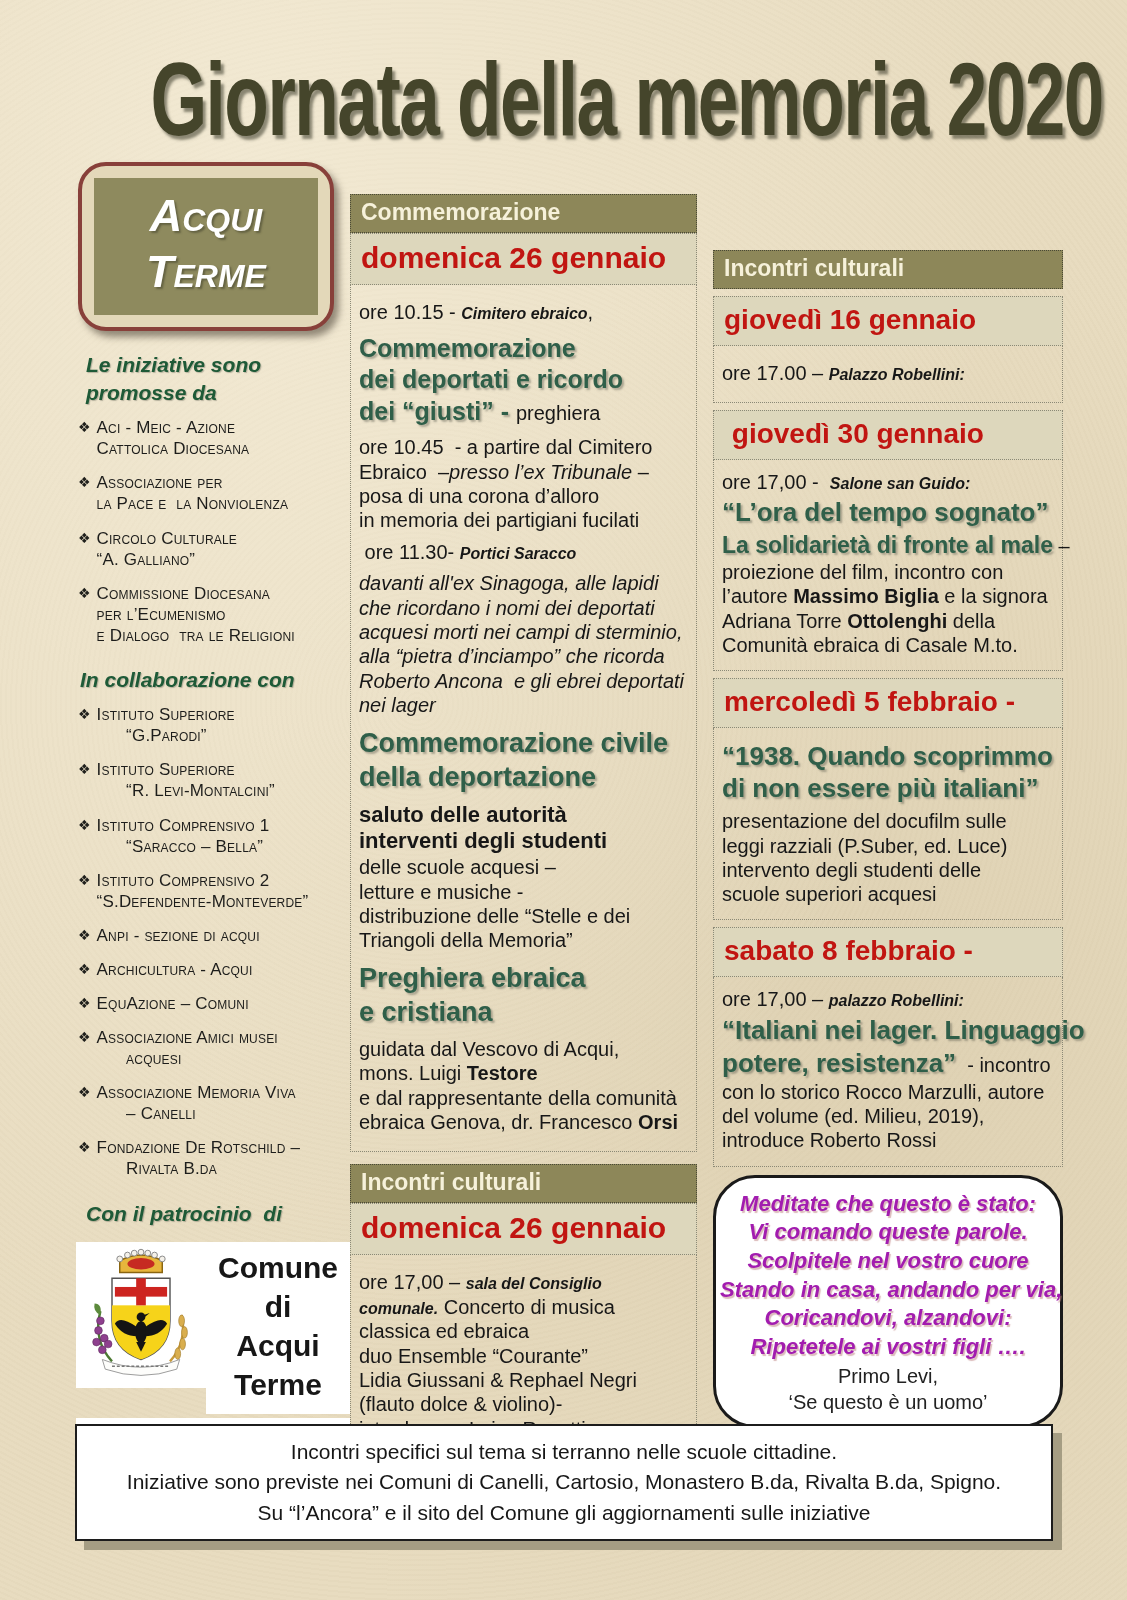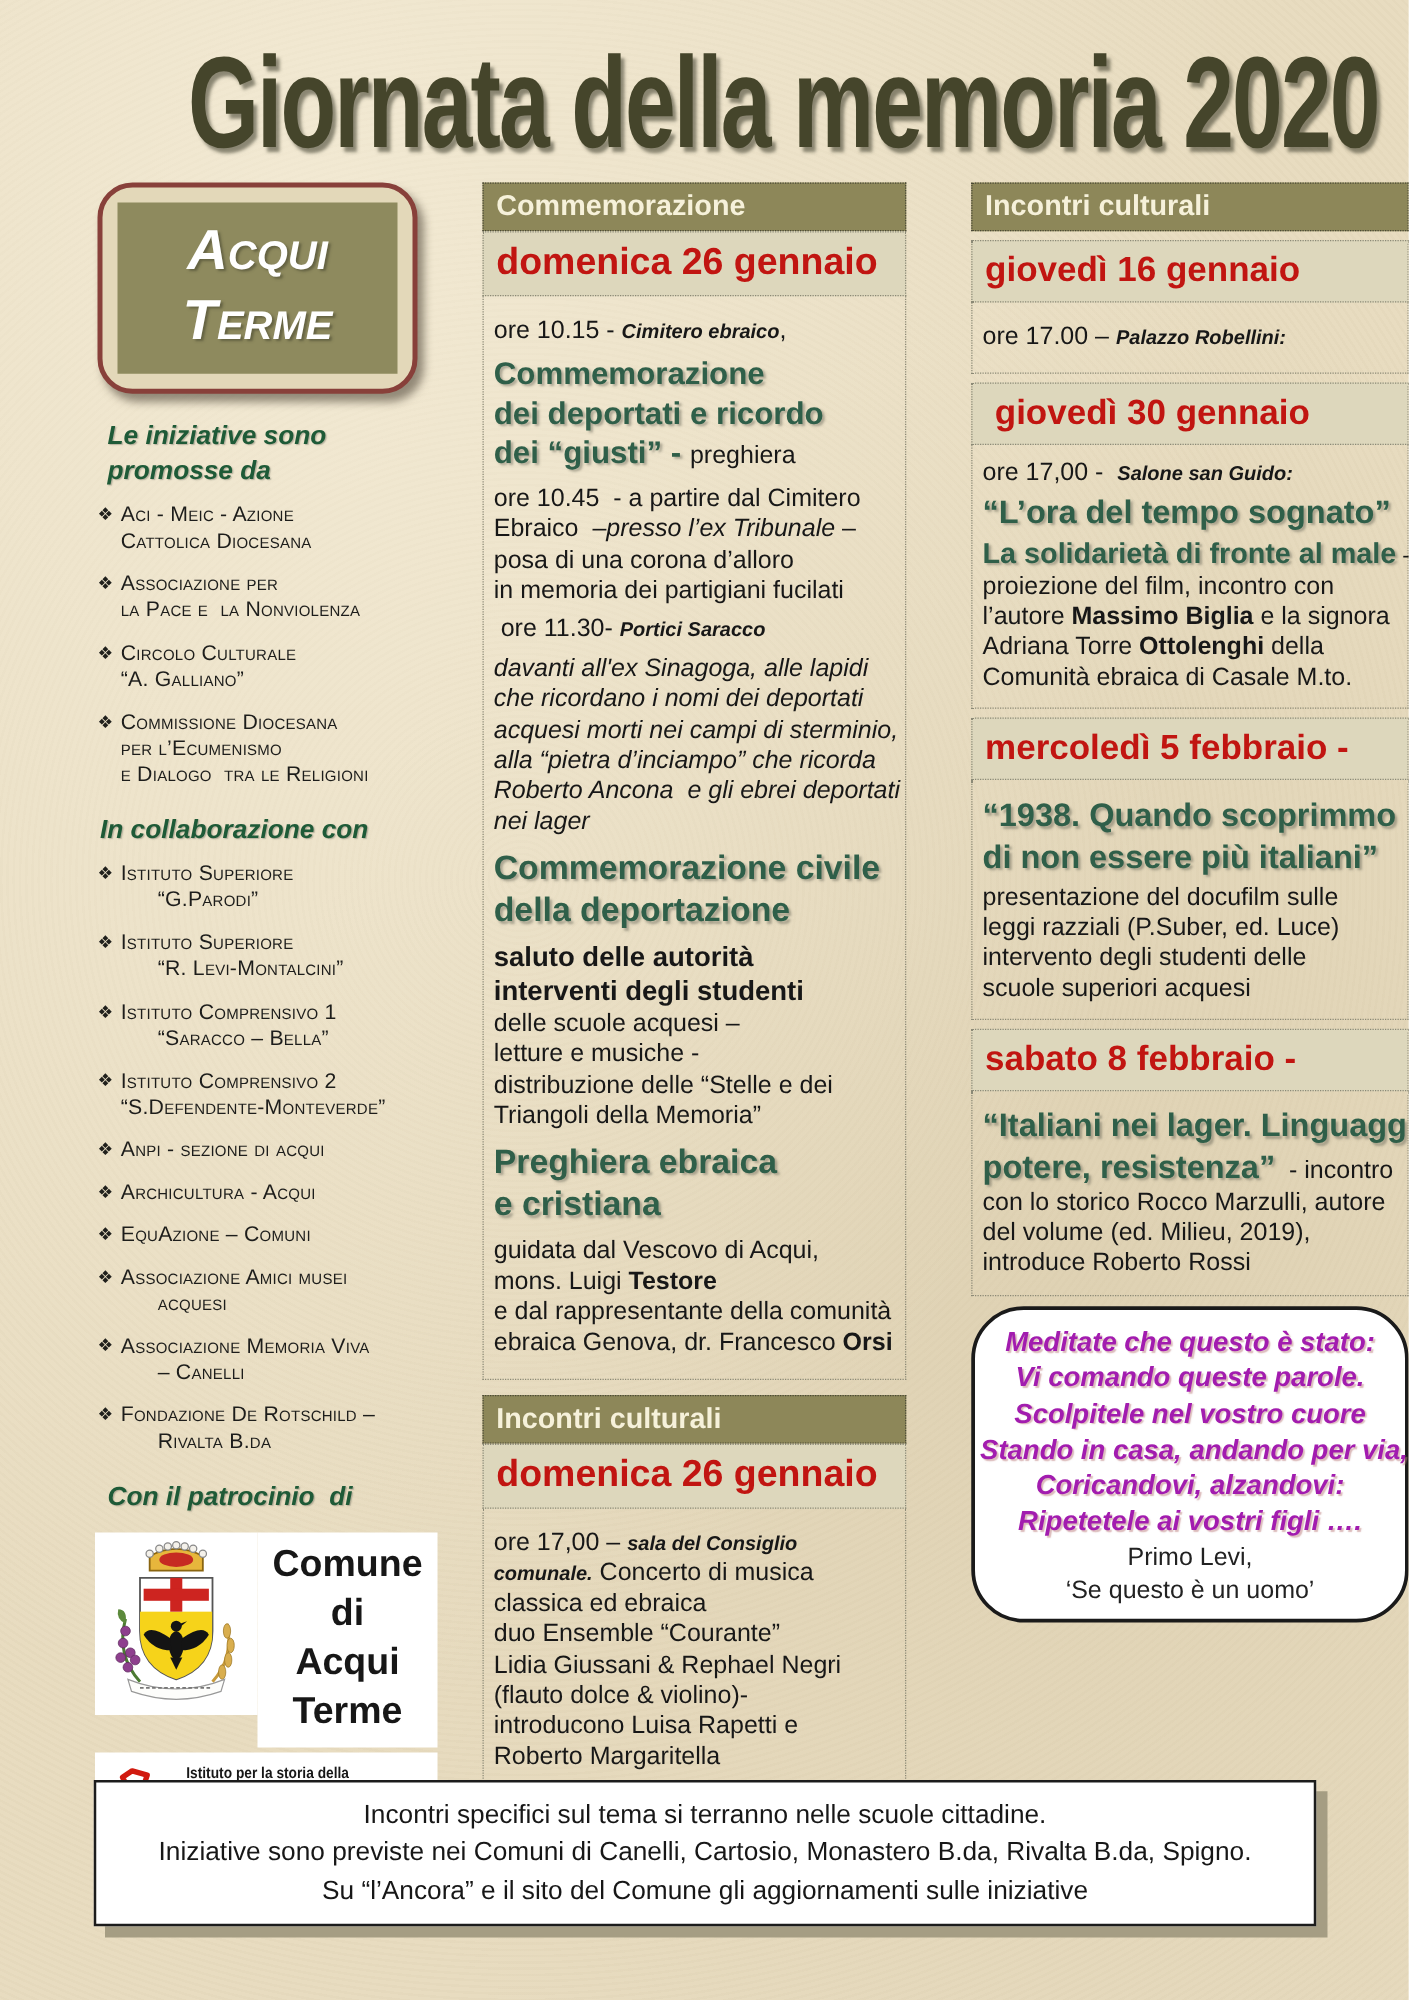--- a/index.html
+++ b/index.html
@@ -9,31 +9,31 @@
     overflow:hidden;
     font-family:"Liberation Sans", sans-serif;
     background-color:#e8dcc0;
     background-image:
       radial-gradient(ellipse at 22% 12%, rgba(255,250,235,0.45), transparent 60%),
       radial-gradient(ellipse at 78% 65%, rgba(205,190,155,0.35), transparent 55%),
       repeating-radial-gradient(circle at 37% 44%, rgba(176,160,124,0.05) 0 2px, transparent 2px 5px);
     color:#171717;
   }
   
-  .title-wrap{ text-align:right; padding-top:28px; height:118px; }
+  .title-wrap{ text-align:right; padding-top:44px; height:118px; }
   .title{
     display:inline-block;
     font-size:96px; font-weight:bold; letter-spacing:-2px;
     color:#45452b;
     transform:scaleX(0.76) scaleY(1.08); transform-origin:50% 50%;
     text-shadow:4px 4px 3px rgba(55,55,38,0.55);
     white-space:nowrap;
   }
   
-  .cols{ display:flex; align-items:flex-start; padding-left:76px;gap:36px; }
+  .cols{ display:flex; align-items:center; padding-left:76px; }
   .sidebar{ width:264px; }
   .colmid{ width:347px; margin-left:10px; }
   .colright{ width:350px; margin-left:16px; }
 
   
   .bar{
     background:#8d8759; color:#f6f1da;
     font-weight:bold; font-size:23px;
     padding:4px 10px 6px; border:1px dotted #4a4936;
   }
@@ -367,20 +367,21 @@
         <div class="gh g26" style="margin:4px 0">“1938. Quando scoprimmo
 di non essere più italiani”</div>
         <div class="t" style="margin:2px 0">presentazione del docufilm sulle
 leggi razziali (P.Suber, ed. Luce)
 intervento degli studenti delle
 scuole superiori acquesi</div>
       </div>
 
       <div class="datebox">sabato 8 febbraio -</div>
       <div class="content">
+        <div class="t" style="margin:2px 0"><span>ore 17,00 – </span><span class="venue">palazzo Robellini:</span></div>
         <div class="t" style="margin:3px 0"><span class="gh g26" style="margin:0">“Italiani nei lager. Linguaggio
 potere, resistenza”</span><span>  - incontro
 con lo storico Rocco Marzulli, autore
 del volume (ed. Milieu, 2019),
 introduce Roberto Rossi</span></div>
       </div>
 
       <div class="quote-box">
         <div class="quote-lines">Meditate che questo è stato:
 Vi comando queste parole.

